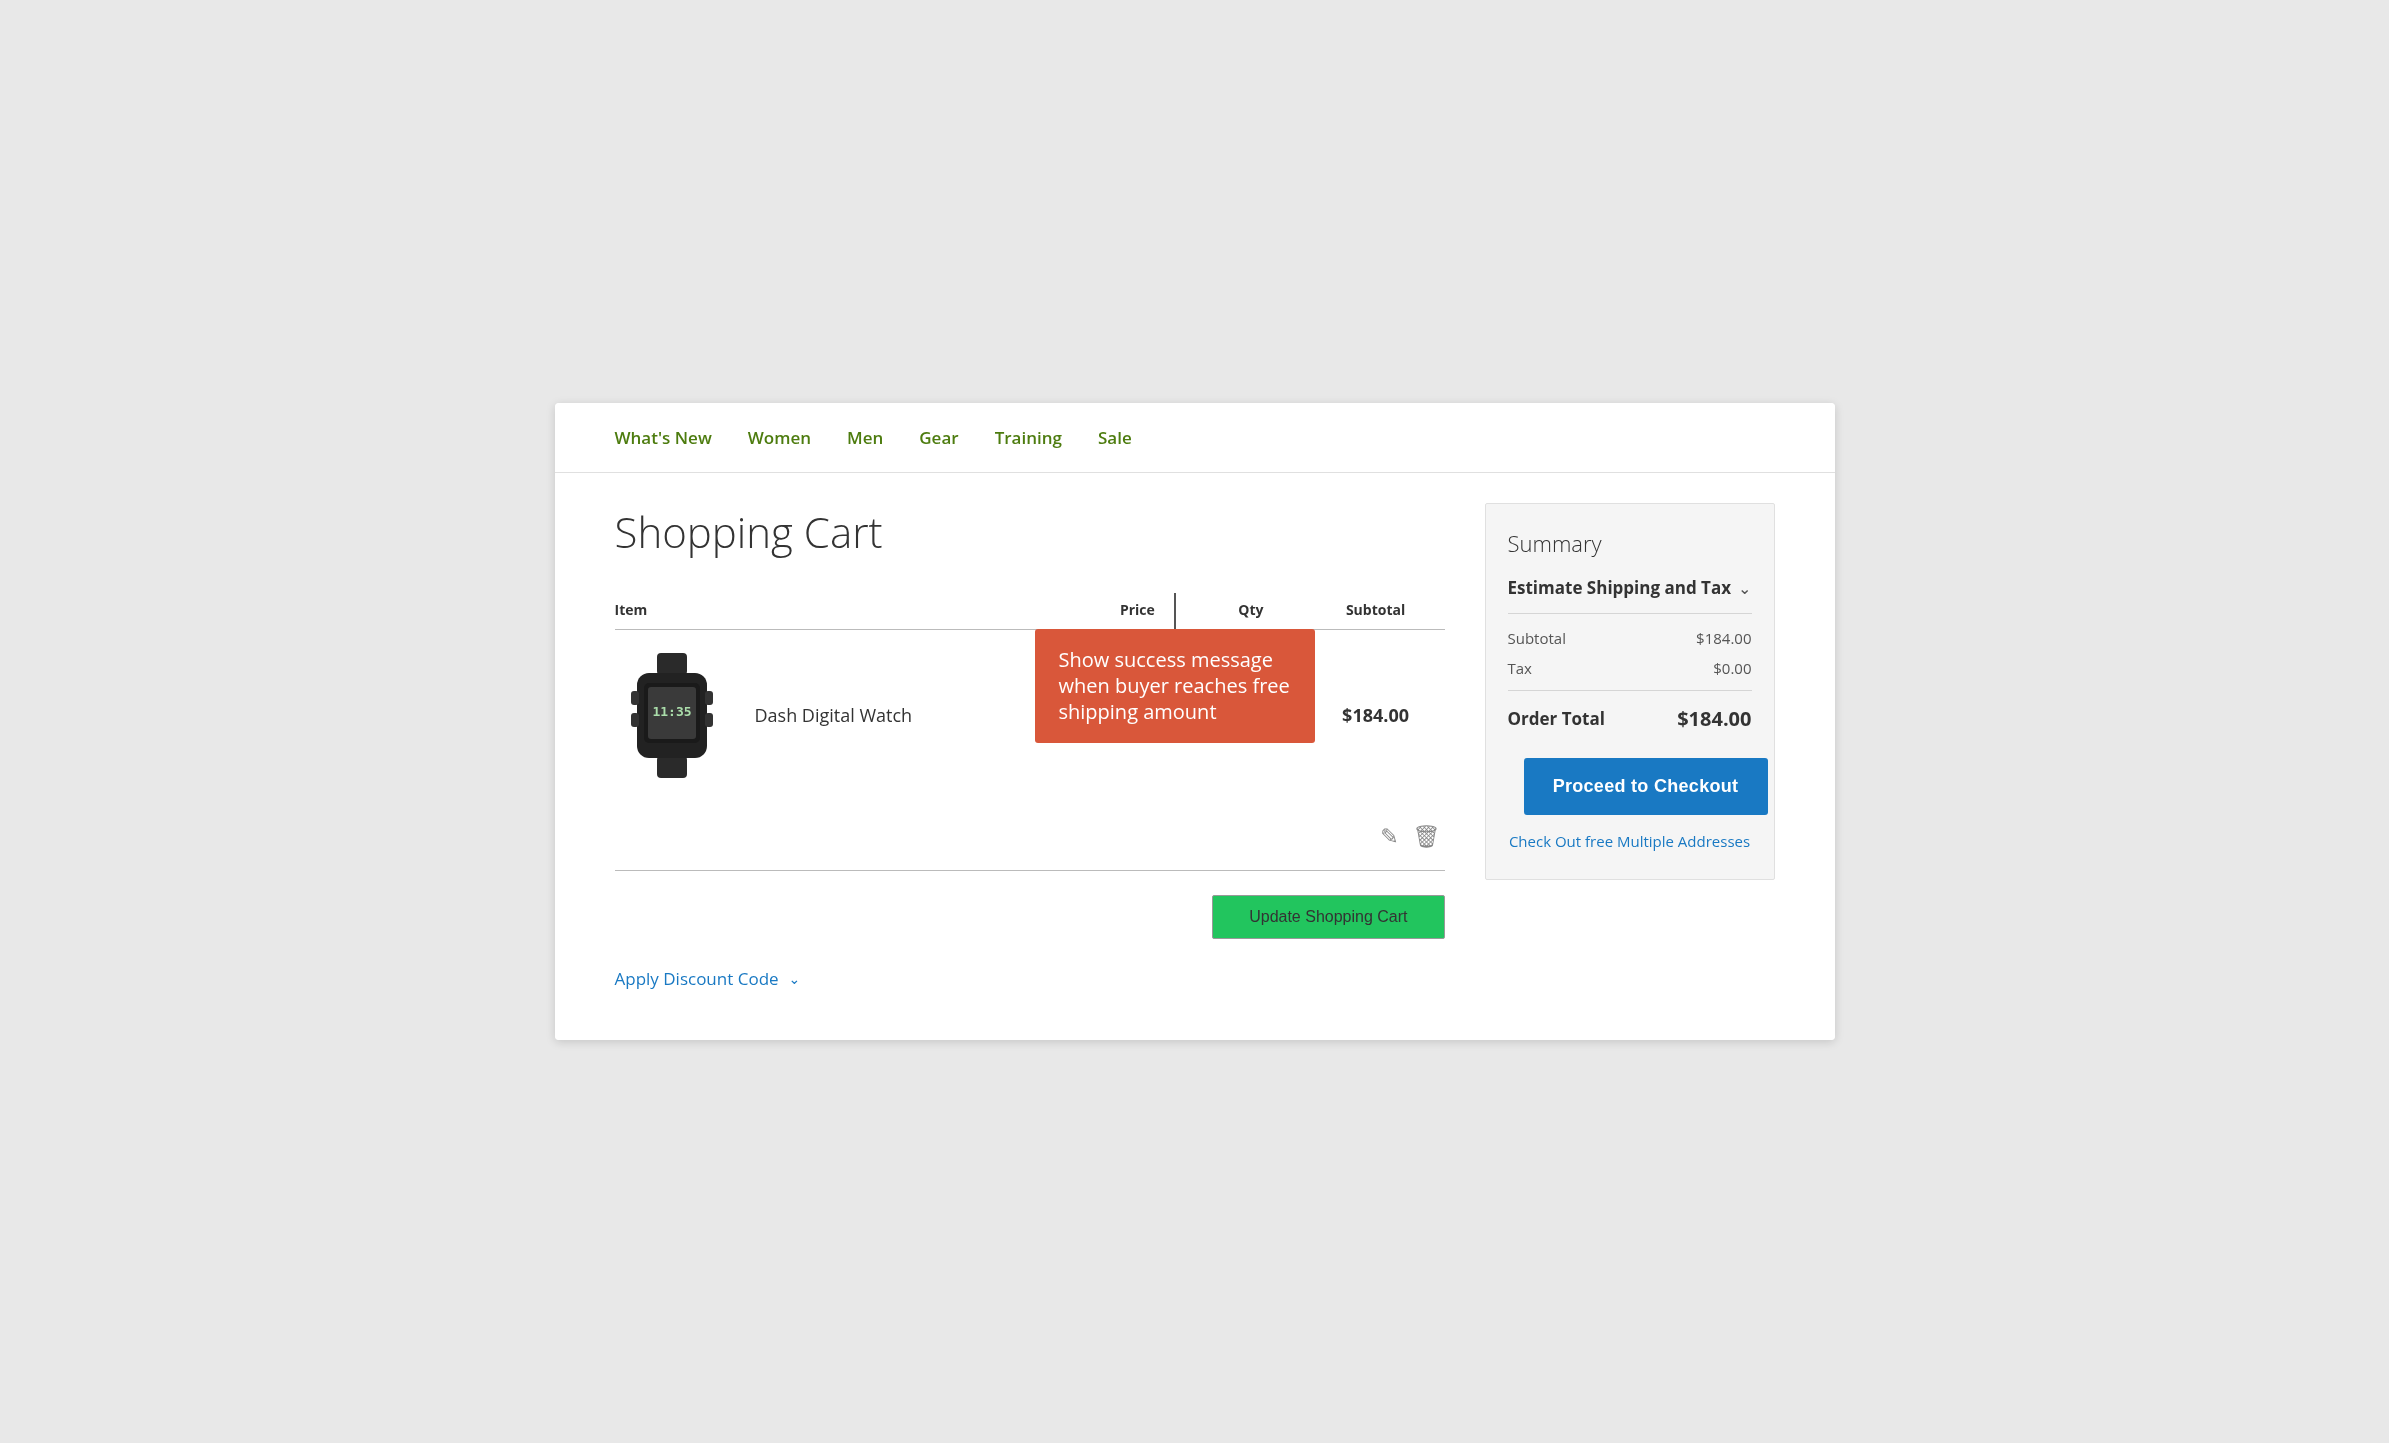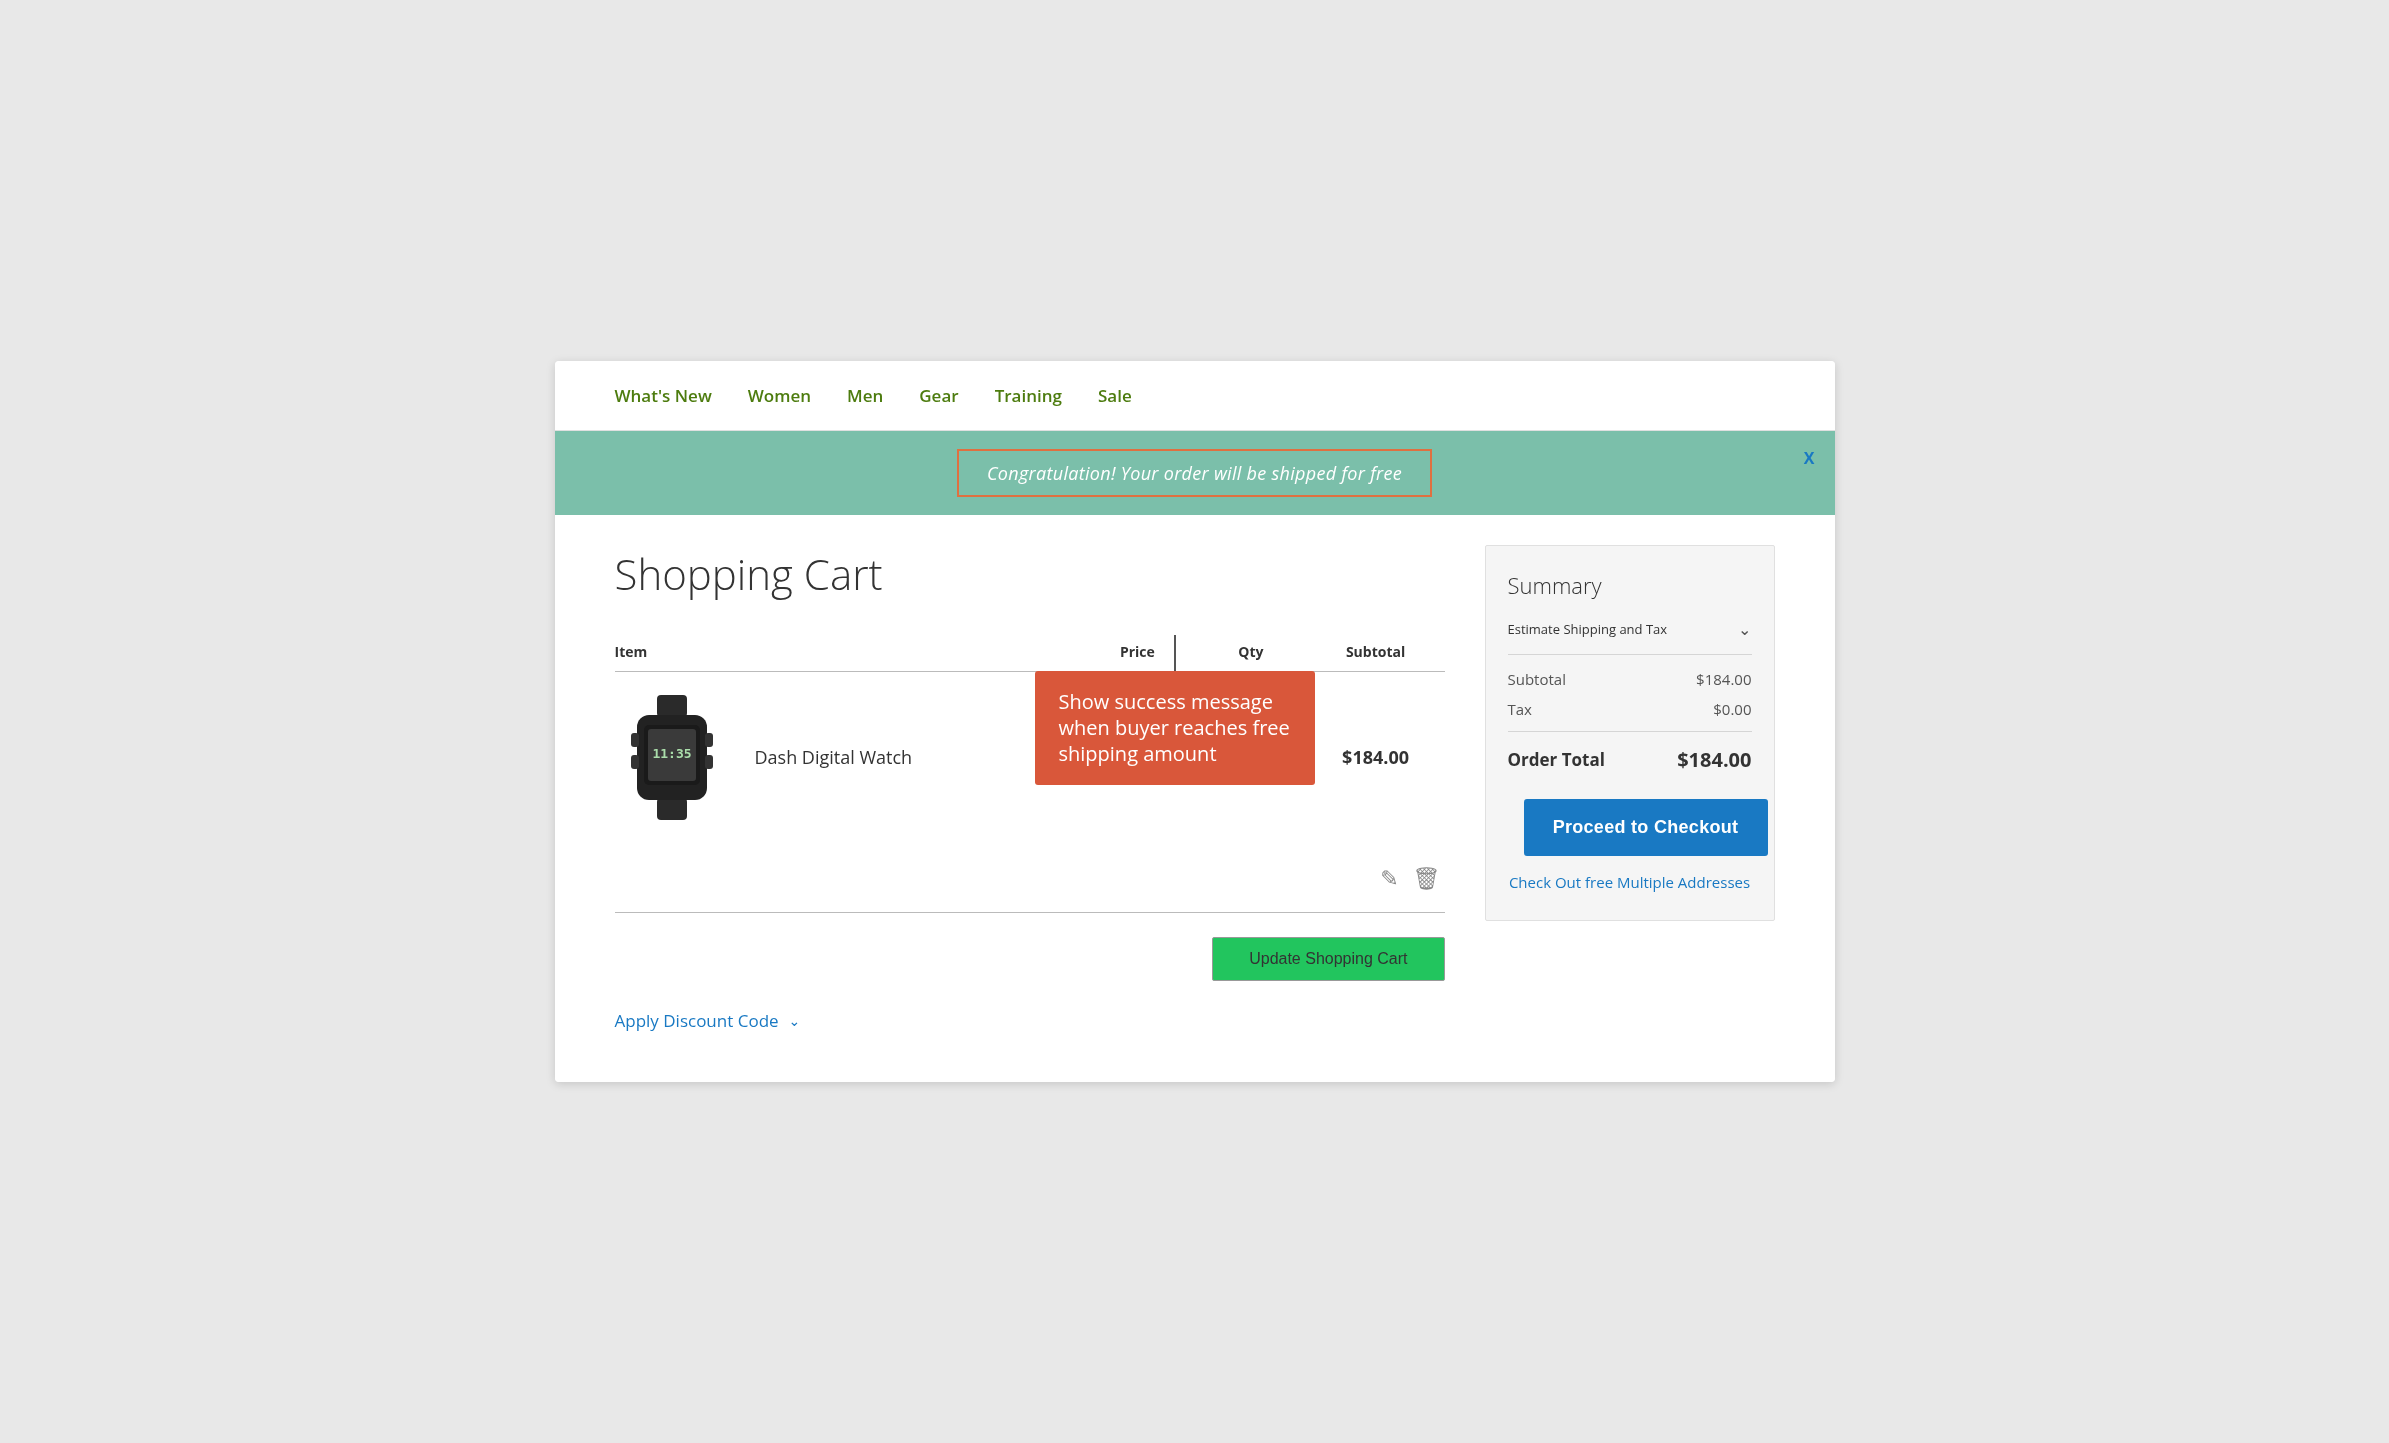--- a/index.html
+++ b/index.html
@@ -249,23 +249,23 @@
     .estimate-row {
       display: flex;
       justify-content: space-between;
       align-items: center;
       padding-bottom: 14px;
       border-bottom: 1px solid #d5d5d5;
       margin-bottom: 14px;
       cursor: pointer;
     }
     .estimate-label {
-      font-size: 13px;
-      color: #333;
-      font-weight: 400;
+      font-size: 17px;
+      color: #333;
+      font-weight: 700;
     }
     .estimate-chevron {
       color: #555;
       font-size: 16px;
     }
     .summary-line {
       display: flex;
       justify-content: space-between;
       align-items: center;
       margin-bottom: 10px;
@@ -320,24 +320,20 @@
     <span class="nav-item">What's New</span>
     <span class="nav-item">Women</span>
     <span class="nav-item">Men</span>
     <span class="nav-item">Gear</span>
     <span class="nav-item">Training</span>
     <span class="nav-item">Sale</span>
   </nav>
 
   <div class="main-content">
 
-    <div class="banner">
-      <div class="banner-text-box">Congratulation! Your order will be shipped for free</div>
-      <span class="banner-close">X</span>
-    </div>
 
     <div class="content-inner">
 
       <div class="cart-section">
 
         <div class="tooltip-wrapper">
           <div class="tooltip-connector"></div>
           <div class="tooltip-box">Show success message when buyer reaches free shipping amount</div>
         </div>
 

